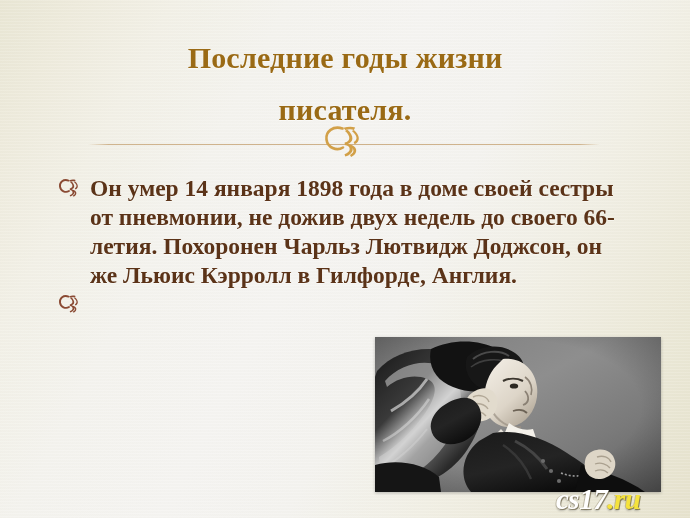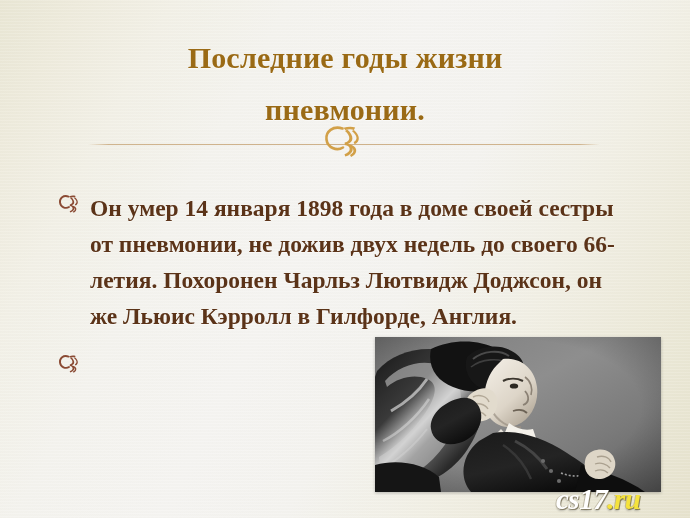--- a/index.html
+++ b/index.html
@@ -90,23 +90,22 @@
     left: 52px;
     top: 174px;
     width: 580px;
   }
   .bullet-row {
     position: relative;
     padding-left: 38px;
     color: #5b3318;
     font-weight: bold;
     font-size: 23.5px;
-    line-height: 36px;
+    line-height: 29px;
     text-shadow: 0 1px 0 rgba(255,255,255,.45);
-    margin-top: 16px;
   }
   .bullet-row.empty { height: 31px; }
   .bullet-mark {
     position: absolute;
     left: 4px;
     top: 2px;
     width: 30px;
     color: #8a4a33;
     line-height: 1;
   }
@@ -156,21 +155,21 @@
       0 2px 2px rgba(0,0,0,.22);
   }
 </style>
 </head>
 <body>
 
 <div id="slide">
 
   <div class="title-block">
     <div class="title-line">Последние годы жизни</div>
-    <div class="title-line">пневмонии.</div>
+    <div class="title-line">писателя.</div>
   </div>
 
   <div class="divider"></div>
   <div class="ornament">
     <svg width="56" height="40" viewBox="0 0 56 40" aria-hidden="true">
       <g fill="none" stroke="#d2a048" stroke-width="2.6" stroke-linecap="round">
         <path d="M25.5 8.5 C16 5.5, 8.5 11.5, 9.5 19.5 C10.4 27.4, 19.5 31.5, 26 27.5"></path>
       </g>
       <g fill="#d2a048">
         <path d="M26.5 7.8 c4.2-1.2 8.2-1.4 11.6-0.4 l-1.2 2.5 c-2.6-0.8-5.6-0.8-8.6 0.2 z"></path>

